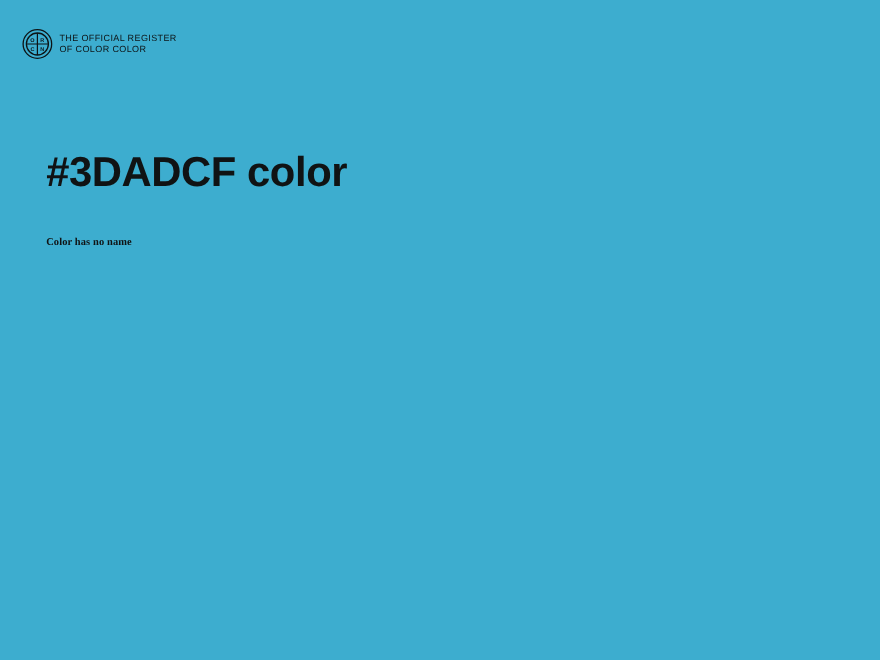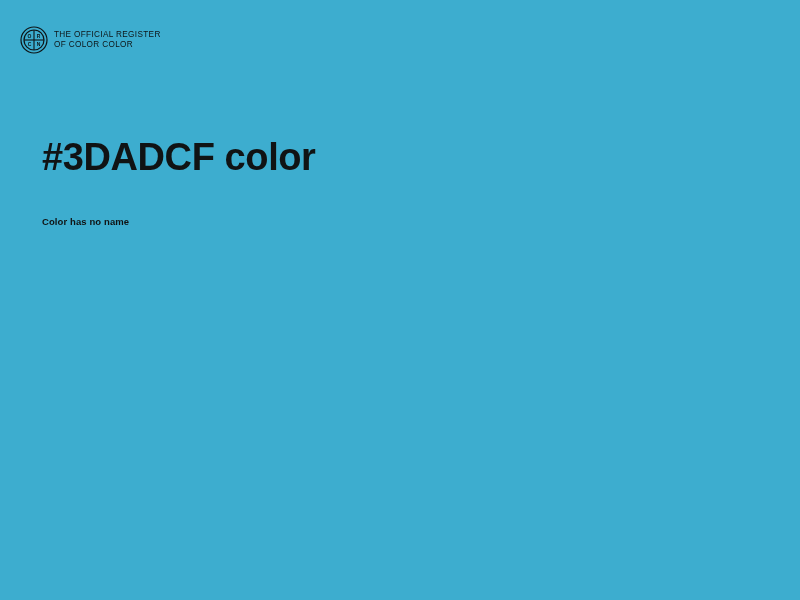--- a/index.html
+++ b/index.html
@@ -61,21 +61,21 @@
     font-family: "Liberation Sans", sans-serif;
     font-size: 38px;
     font-weight: bold;
     color: #101314;
     letter-spacing: -0.4px;
     margin: 0;
     line-height: 1.15;
     white-space: nowrap;
   }
   .color-subtitle {
-    font-family: Liberation Sans, sans-serif;
+    font-family: Liberation Serif, serif;
     font-size: 9.5px;
     font-weight: bold;
     color: #101314;
     margin: 0;
     padding-top: 36px;
     letter-spacing: 0.1px;
     white-space: nowrap;
   }
 </style>
 </head>

